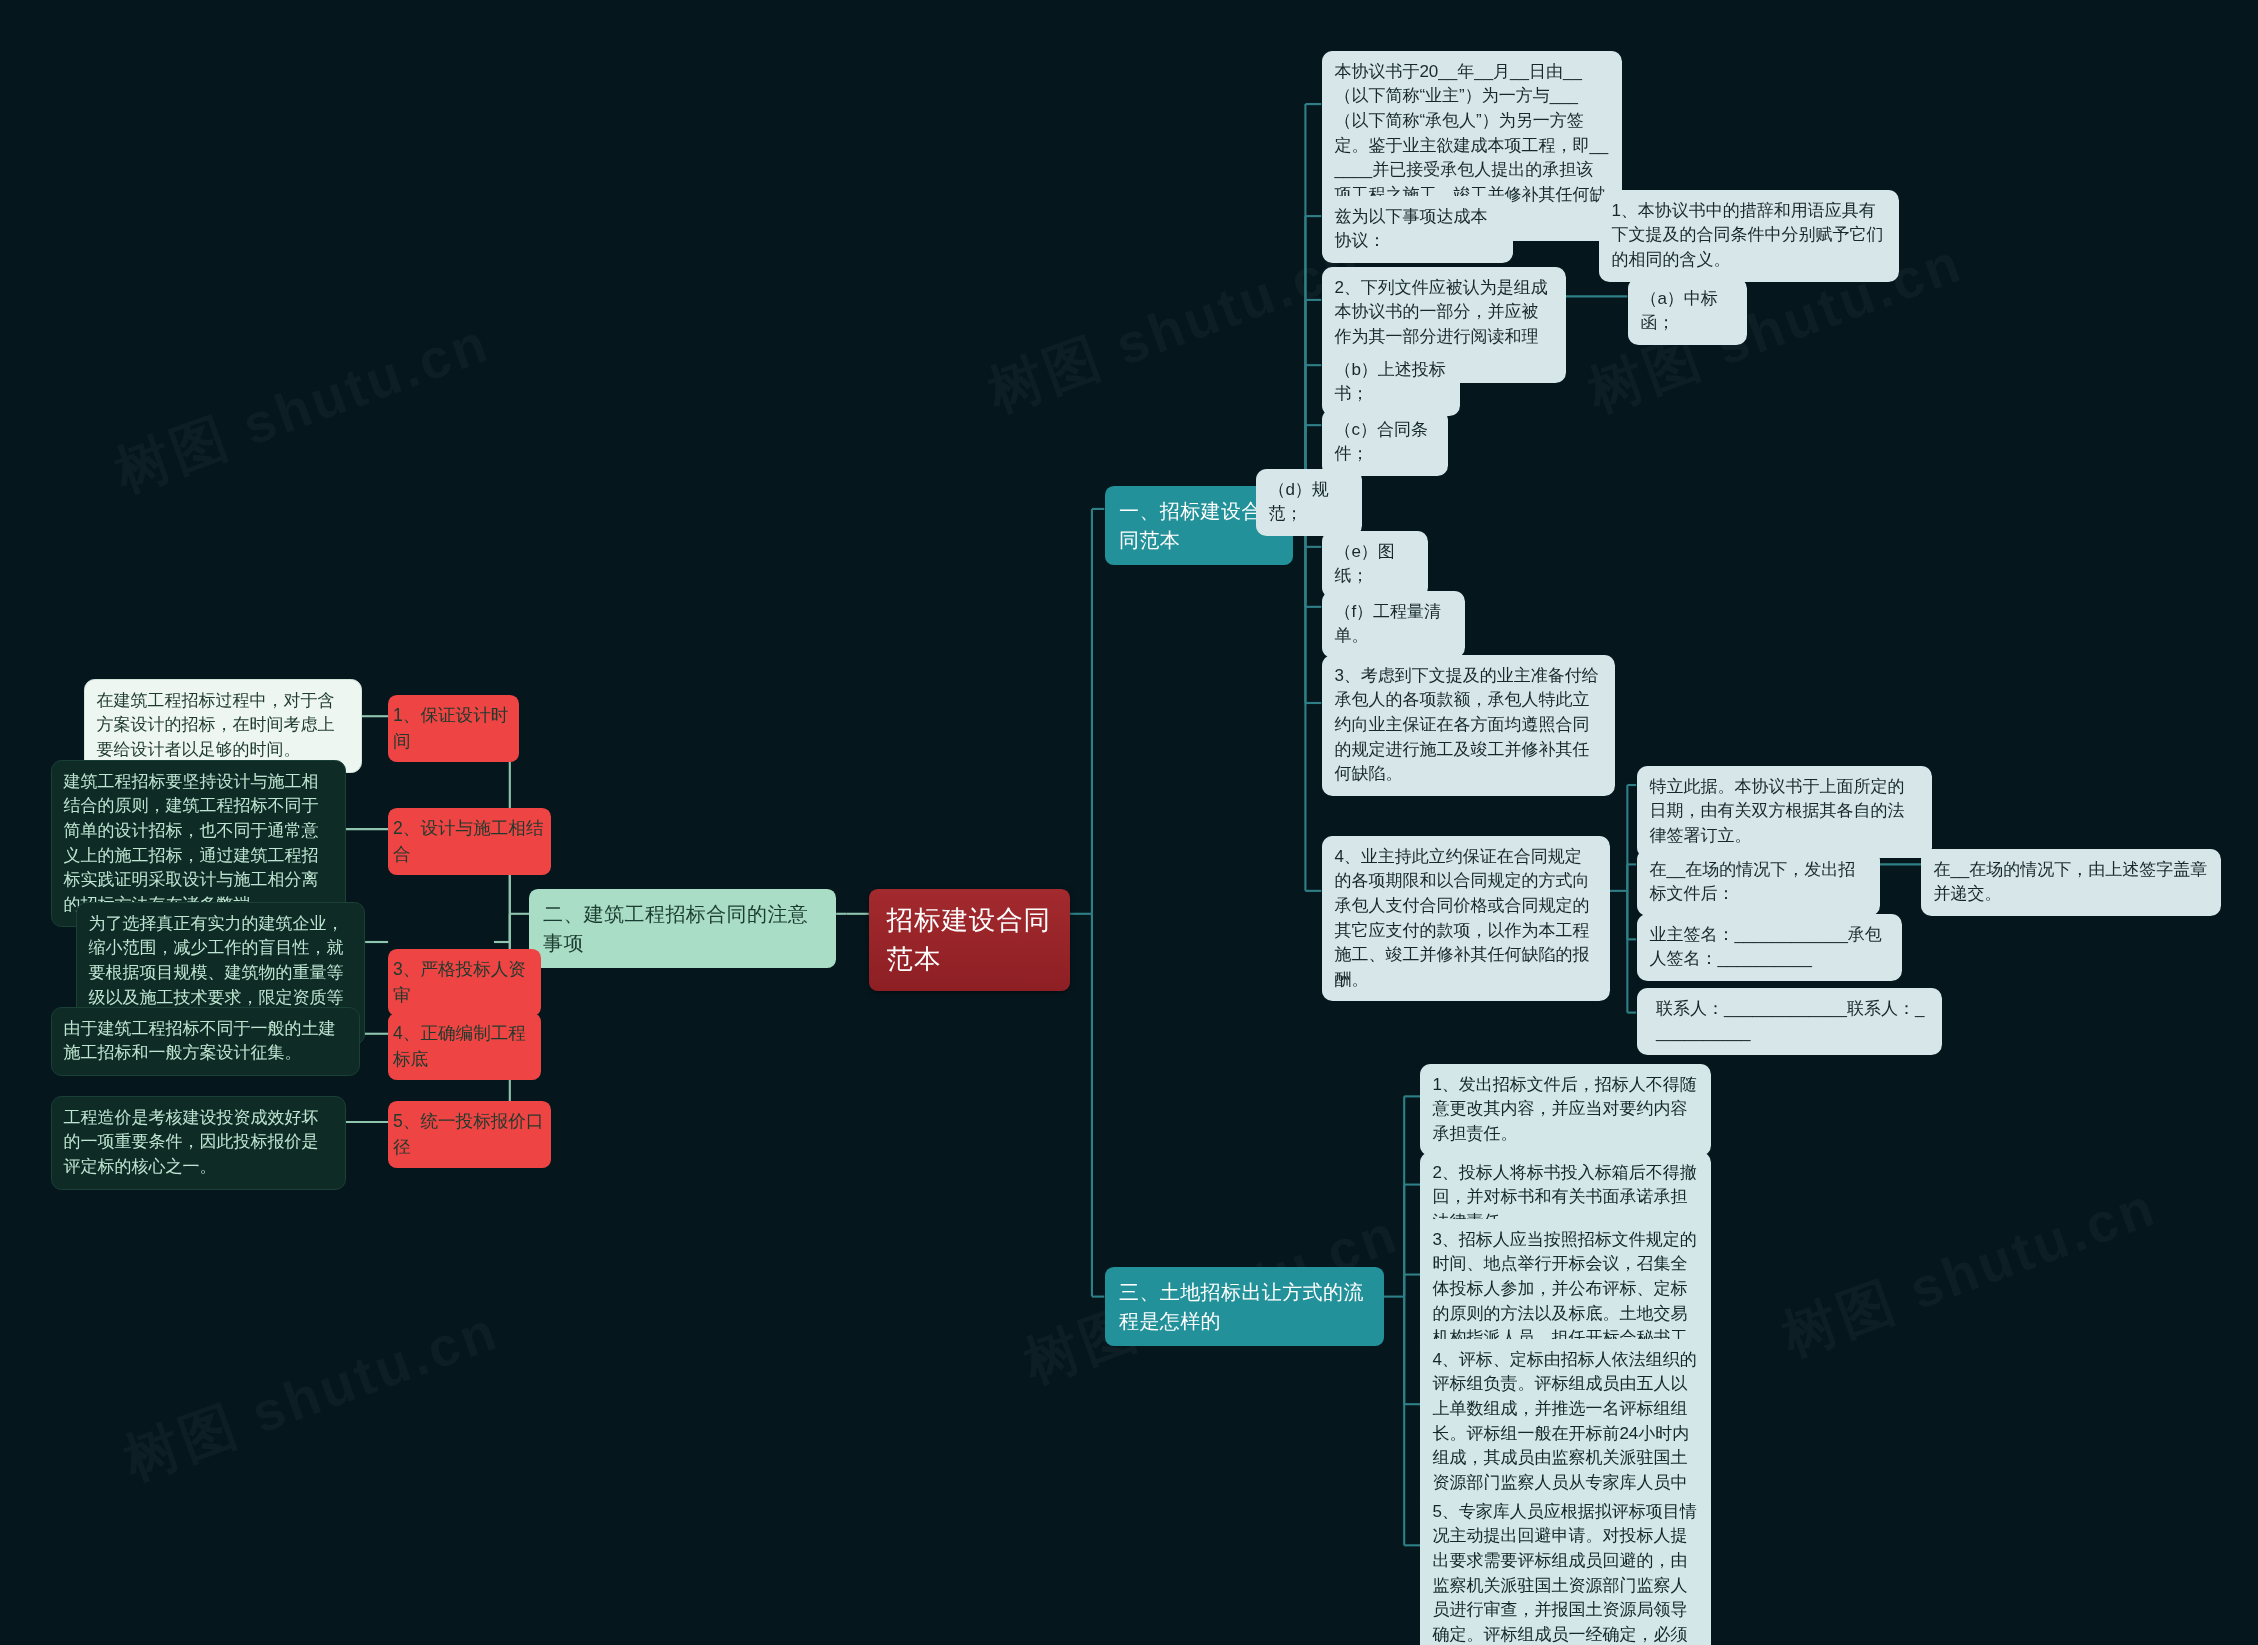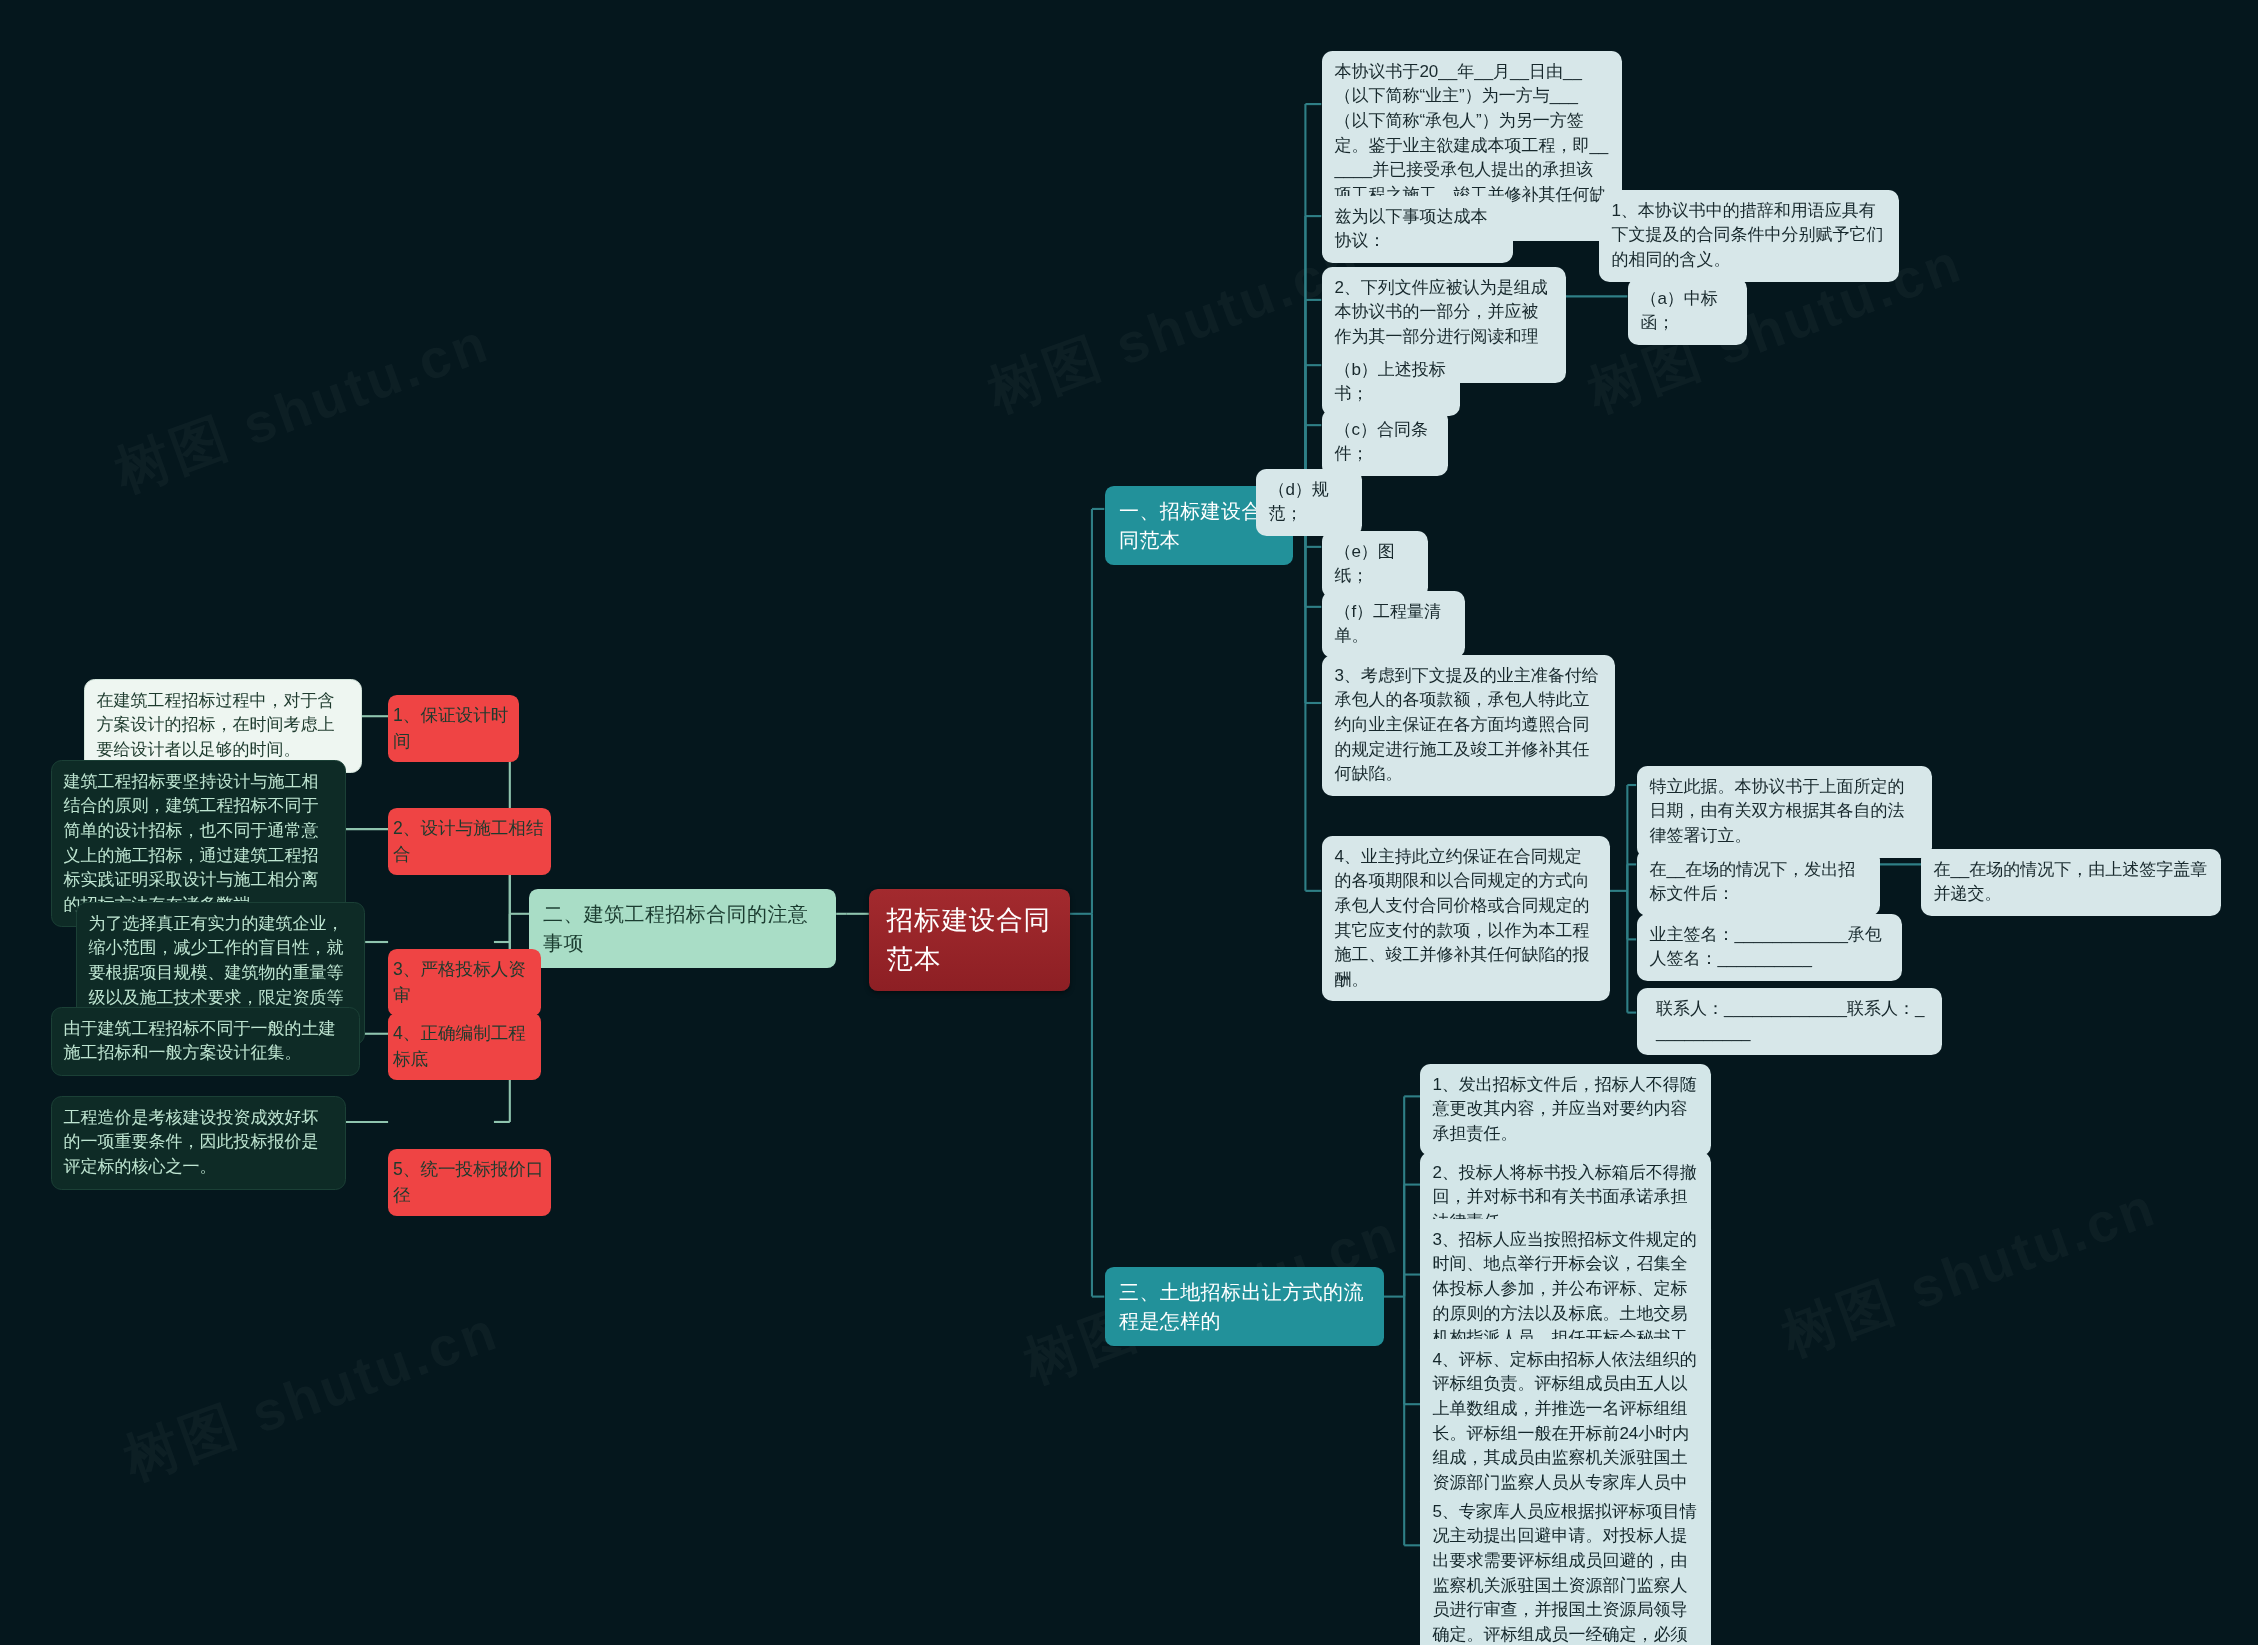--- a/index.html
+++ b/index.html
@@ -209,21 +209,21 @@
 
   <div class="node lpill" style="left:388px;top:808px;width:163px;">2、设计与施工相结合</div>
   <div class="node lbox" style="left:51px;top:760px;width:295px;">建筑工程招标要坚持设计与施工相结合的原则，建筑工程招标不同于简单的设计招标，也不同于通常意义上的施工招标，通过建筑工程招标实践证明采取设计与施工相分离的招标方法存在诸多弊端。</div>
 
   <div class="node lpill" style="left:388px;top:921px;width:153px;margin-top:28px;">3、严格投标人资审</div>
   <div class="node lbox" style="left:76px;top:902px;width:289px;">为了选择真正有实力的建筑企业，缩小范围，减少工作的盲目性，就要根据项目规模、建筑物的重量等级以及施工技术要求，限定资质等级标准。</div>
 
   <div class="node lpill" style="left:388px;top:1013px;width:153px;">4、正确编制工程标底</div>
   <div class="node lbox" style="left:51px;top:1007px;width:309px;">由于建筑工程招标不同于一般的土建施工招标和一般方案设计征集。</div>
 
-  <div class="node lpill" style="left:388px;top:1101px;width:163px;margin-top:48px;">5、统一投标报价口径</div>
+  <div class="node lpill" style="left:388px;top:1101px;width:163px;">5、统一投标报价口径</div>
   <div class="node lbox" style="left:51px;top:1096px;width:295px;">工程造价是考核建设投资成效好坏的一项重要条件，因此投标报价是评定标的核心之一。</div>
 
   <div class="node lvl1-teal" style="left:1105px;top:1267px;width:279px;">三、土地招标出让方式的流程是怎样的</div>
 
   <div class="node chip2" style="left:1420px;top:1064px;width:291px;">1、发出招标文件后，招标人不得随意更改其内容，并应当对要约内容承担责任。</div>
   <div class="node chip2" style="left:1420px;top:1152px;width:291px;">2、投标人将标书投入标箱后不得撤回，并对标书和有关书面承诺承担法律责任 。</div>
   <div class="node chip2" style="left:1420px;top:1219px;width:291px;">3、招标人应当按照招标文件规定的时间、地点举行开标会议，召集全体投标人参加，并公布评标、定标的原则的方法以及标底。土地交易机构指派人员，担任开标会秘书工作。</div>
   <div class="node chip2" style="left:1420px;top:1339px;width:291px;">4、评标、定标由招标人依法组织的评标组负责。评标组成员由五人以上单数组成，并推选一名评标组组长。评标组一般在开标前24小时内组成，其成员由监察机关派驻国土资源部门监察人员从专家库人员中随机抽取方式确定，并在开标人确定前保密。</div>
   <div class="node chip2" style="left:1420px;top:1491px;width:291px;">5、专家库人员应根据拟评标项目情况主动提出回避申请。对投标人提出要求需要评标组成员回避的，由监察机关派驻国土资源部门监察人员进行审查，并报国土资源局领导确定。评标组成员一经确定，必须参加开标和评标。</div>
 

